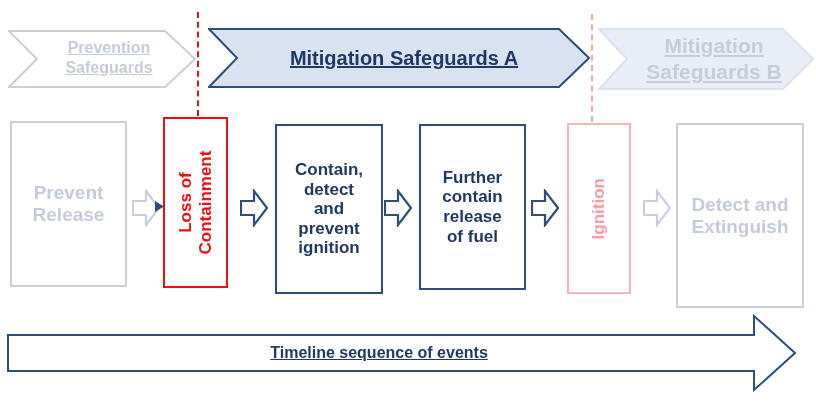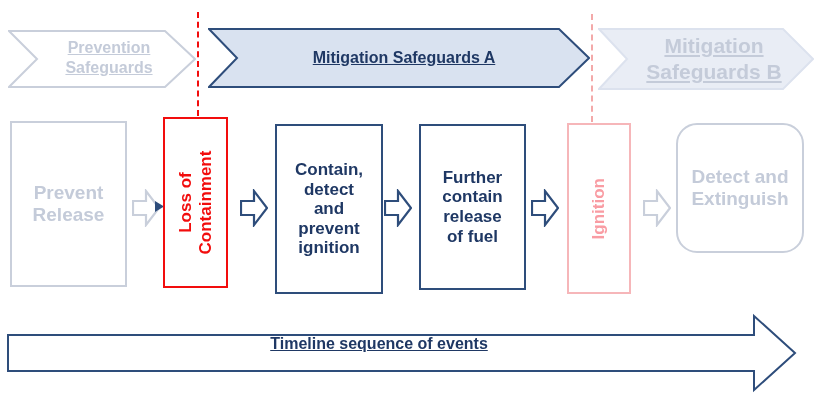--- a/index.html
+++ b/index.html
@@ -1,19 +1,19 @@
 <!DOCTYPE html>
 <html style="--navy: #1f3864; --navy_stroke: #2e4d7b; --red: #f20d0d; --pink_border: #f6b6b9; --pink_text: #f99ca3; --pink_dash: #f3a9a9; --gray_border: #c9cfdb; --gray_text: #c4cbd9; --banner_a_fill: #d9e2f0; --banner_b_fill: #e9edf5; --banner_b_border: #dce2ee;"><head>
 <meta charset="utf-8">
 <style>
   html,body{margin:0;padding:0;background:#fff;}
   body{width:816px;height:406px;position:relative;overflow:hidden;
        font-family:"Liberation Sans","DejaVu Sans",sans-serif;}
   .abs{position:absolute;}
-  .flexc{display:flex;justify-content:center;}
+  .flexc{display:flex;align-items:center;justify-content:center;}
 
   
   .banner{display:flex;align-items:center;justify-content:center;}
   .banner svg{position:absolute;left:0;top:0;}
   .banner .lbl{position:relative;z-index:2;font-weight:bold;text-align:center;
                text-decoration:underline;white-space:pre-line;line-height:1.25;}
   .chev-a{fill:var(--banner_a_fill);stroke:var(--navy_stroke);stroke-width:2;}
   .chev-gray{fill:#ffffff;stroke:var(--gray_border);stroke-width:2;}
   .chev-b{fill:var(--banner_b_fill);stroke:var(--banner_b_border);stroke-width:2;}
   .txt-navy{color:var(--navy);}
@@ -53,21 +53,21 @@
     <polygon class="chev-gray" points="1,1 157,1 187,29 157,57 1,57 29,29"></polygon>
   </svg>
   <div class="lbl txt-gray" style="font-size:16px;padding-left:14px;">Prevention
 Safeguards</div>
 </div>
 
 <div class="abs banner" style="left:208px;top:28px;width:382px;height:60px;">
   <svg width="382" height="60" viewBox="0 0 382 60">
     <polygon class="chev-a" points="1,1 351,1 381,30 351,59 1,59 29,30"></polygon>
   </svg>
-  <div class="lbl txt-navy" style="font-size:16px;padding-left:10px;">Mitigation Safeguards A</div>
+  <div class="lbl txt-navy" style="font-size:20px;padding-left:10px;">Mitigation Safeguards A</div>
 </div>
 
 <div class="abs banner" style="left:598px;top:28px;width:216px;height:62px;">
   <svg width="216" height="62" viewBox="0 0 216 62">
     <polygon class="chev-b" points="1,1 185,1 215,31 185,61 1,61 29,31"></polygon>
   </svg>
   <div class="lbl txt-gray" style="font-size:21px;padding-left:16px;">Mitigation
 Safeguards B</div>
 </div>
 
@@ -120,21 +120,21 @@
 </svg>
 
 <div class="abs box box-pink flexc" style="left:567px;top:123px;width:64px;height:171px;">
   <span class="vtext">Ignition</span>
 </div>
 
 <svg class="abs" style="left:643px;top:189px;" width="28" height="38" viewBox="0 0 28 38">
   <polygon class="blk-gray" points="1,12 14,12 14,2 27,19 14,36 14,26 1,26"></polygon>
 </svg>
 
-<div class="abs box box-gray" style="left:676px;top:123px;width:128px;height:130px;border-radius:21px;">
+<div class="abs box box-gray" style="left:676px;top:123px;width:128px;height:185px;">
   <span>Detect and
 Extinguish</span>
 </div>
 
 <svg class="abs" style="left:6px;top:313px;" width="792" height="80" viewBox="0 0 792 80">
   <polygon class="tl-shape" points="2,22 748,22 748,3 789,40 748,77 748,58 2,58"></polygon>
 </svg>
 <div class="abs flexc" style="left:8px;top:335px;width:742px;height:36px;">
   <span class="tl-label">Timeline sequence of events</span>
 </div>

